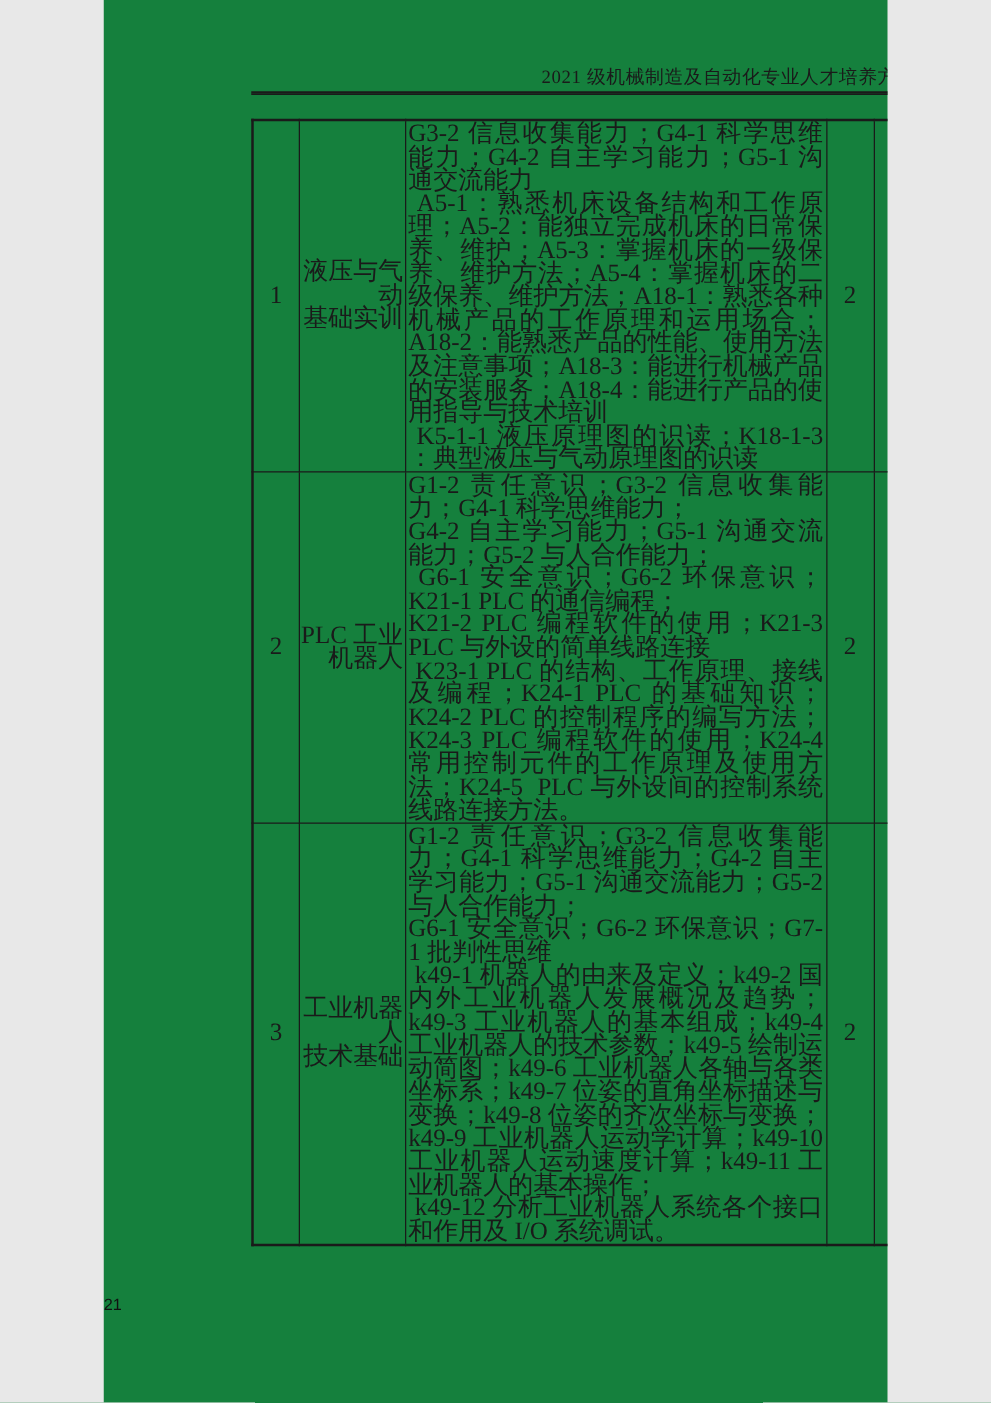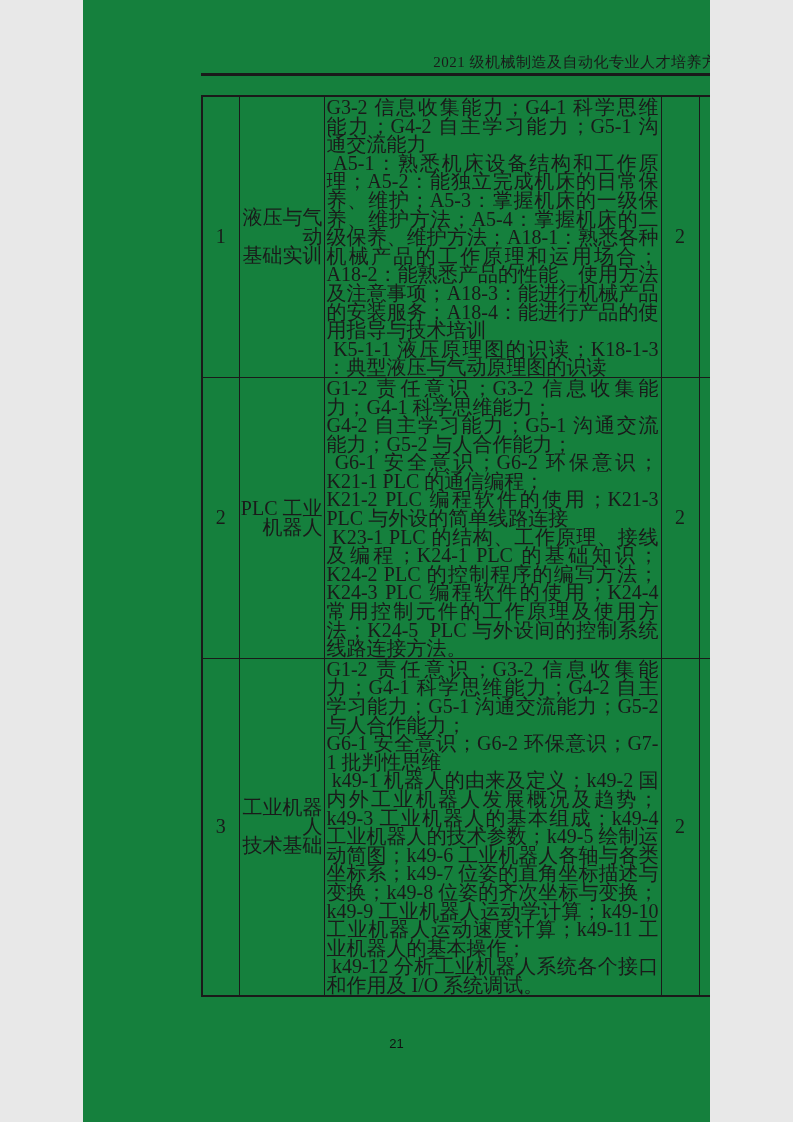--- a/index.html
+++ b/index.html
@@ -70,21 +70,21 @@
     padding: 1px 2px 0 2px;
   }
   tr.row-1 { height: 202px; }
   tr.row-2 { height: 233px; }
   tr.row-3 { height: 240px; }
   .page-number {
     position: absolute;
     top: 1036px;
     left: 0;
     width: 100%;
-    text-align: center;
+    text-align: left;
     font-family: "Liberation Sans", "DejaVu Sans", sans-serif;
     font-size: 13px;
     color: #111;
   }
 </style>
 </head>
 <body>
 
 <div class="page">
 

